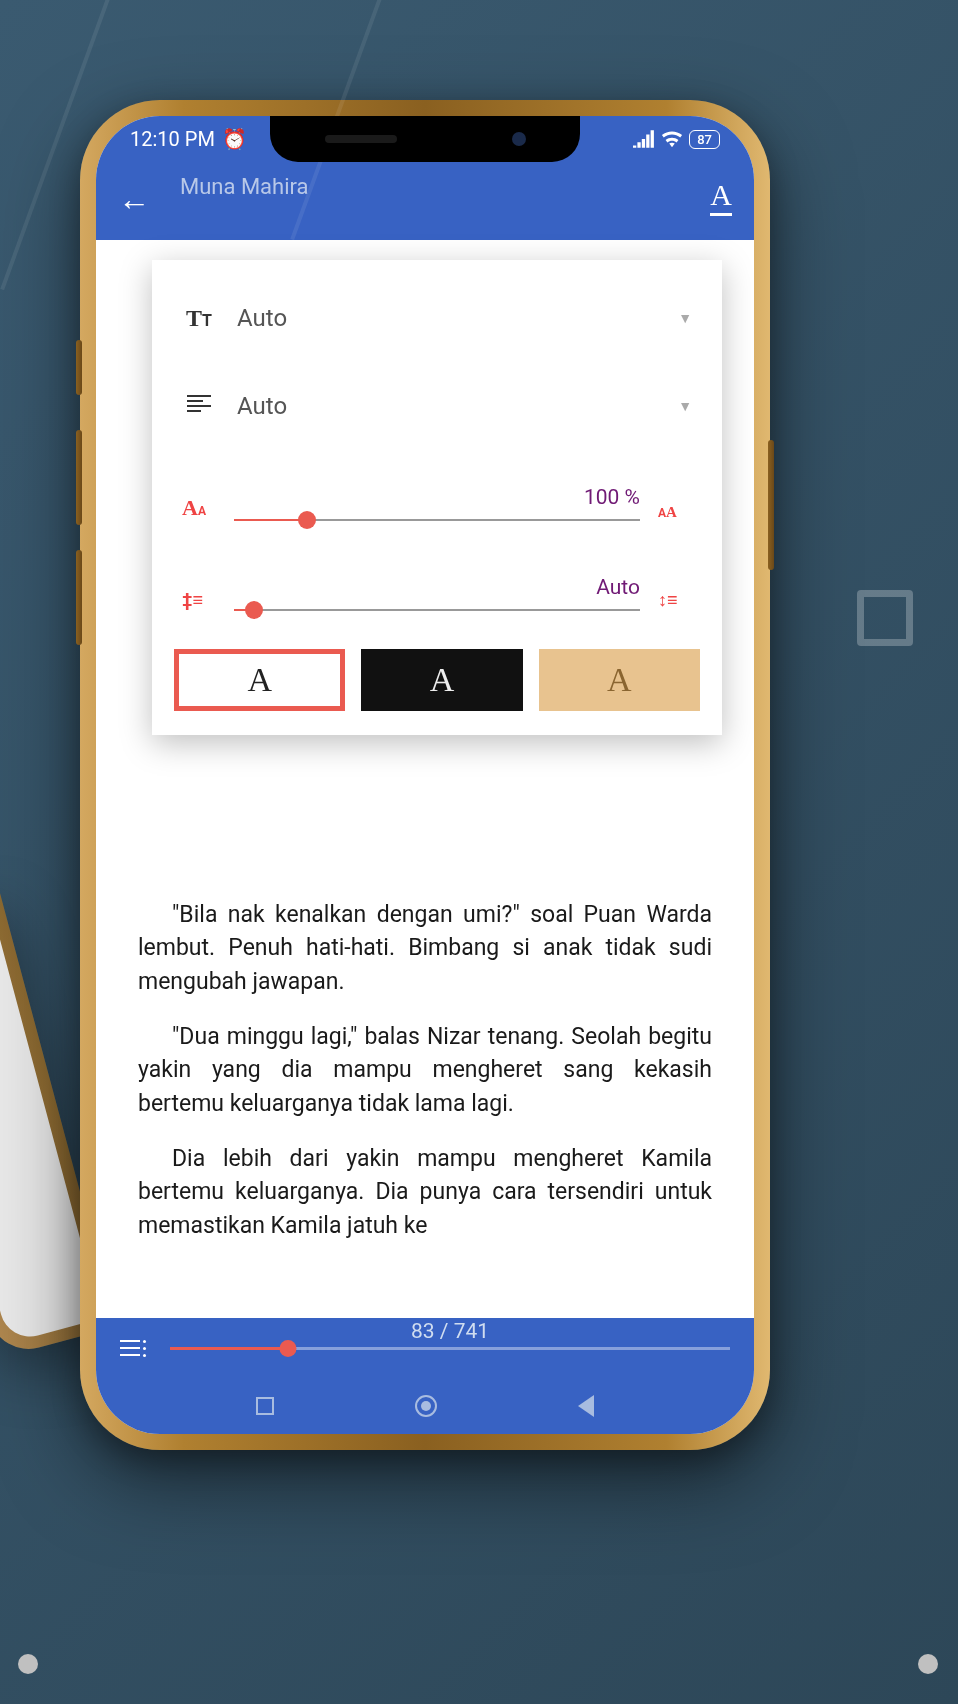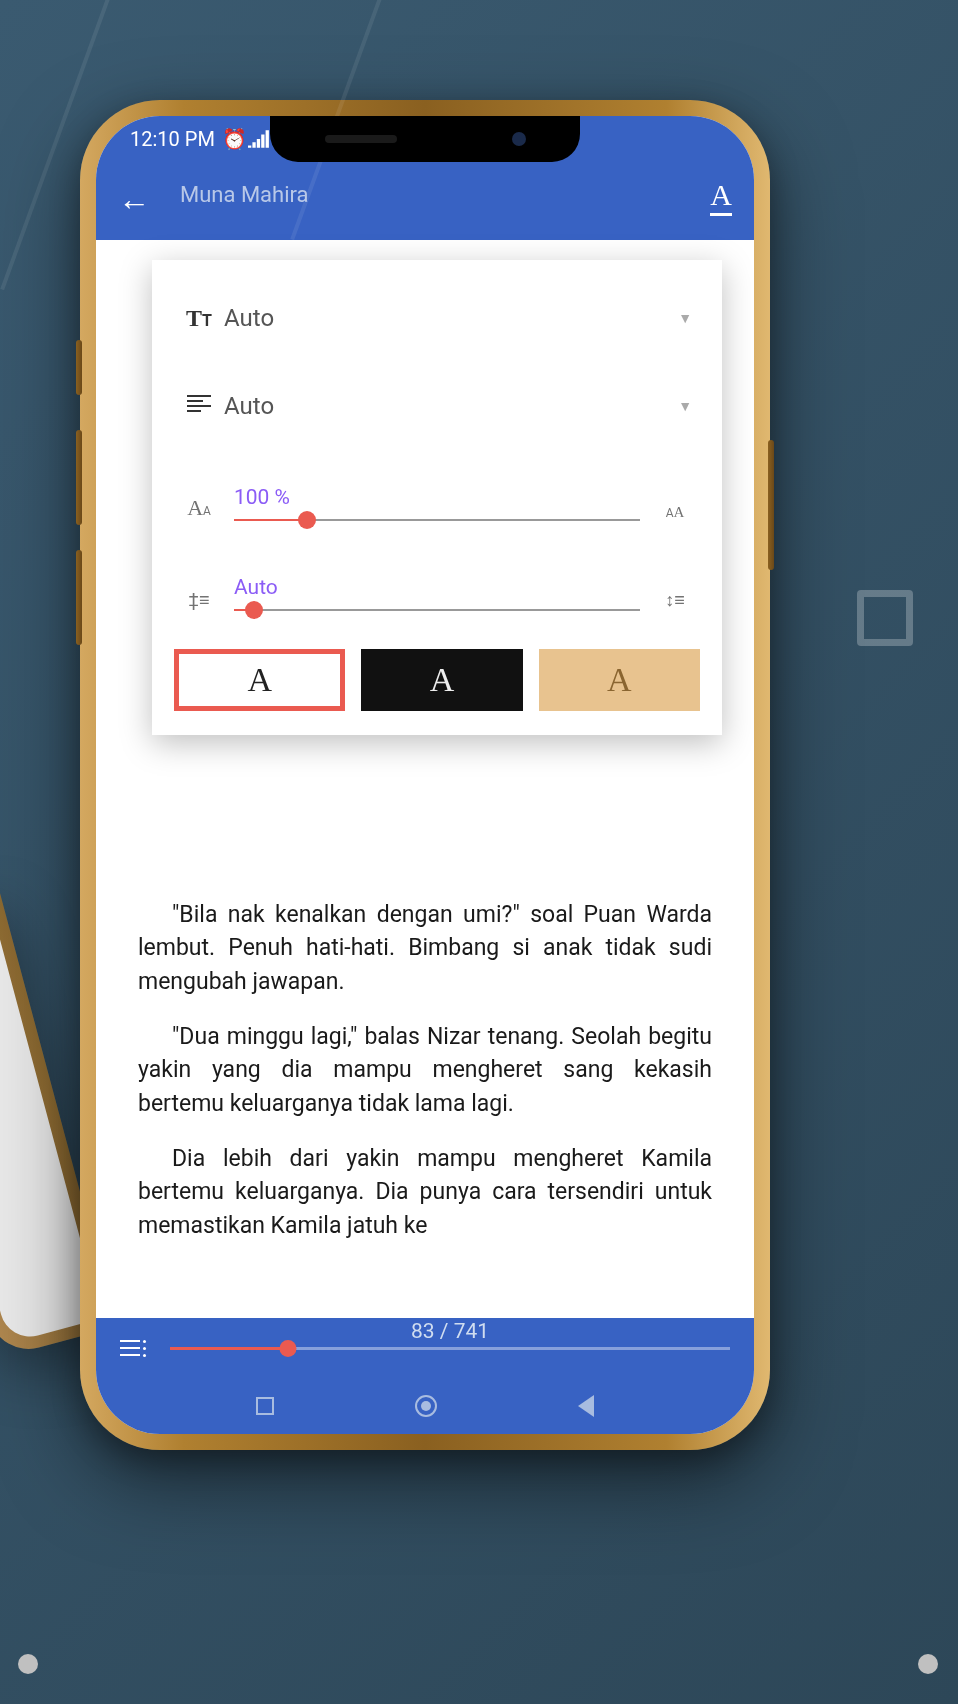--- a/index.html
+++ b/index.html
@@ -16,45 +16,45 @@
 .phone{position:absolute;left:80px;top:100px;width:690px;height:1350px;border-radius:80px;background:linear-gradient(90deg,#d4a860 0%,#b08030 15%,#8a6020 50%,#b08030 85%,#e0b870 100%);padding:16px;box-shadow:0 30px 80px rgba(0,0,0,.5),0 10px 30px rgba(0,0,0,.3)}
 .side-btn{position:absolute;background:linear-gradient(90deg,#8a6020,#6a4818);border-radius:3px}
 .sb-left1{left:-4px;top:240px;width:6px;height:55px}
 .sb-left2{left:-4px;top:330px;width:6px;height:95px}
 .sb-left3{left:-4px;top:450px;width:6px;height:95px}
 .sb-right{right:-4px;top:340px;width:6px;height:130px}
 .screen{width:100%;height:100%;background:#fff;border-radius:64px;overflow:hidden;position:relative}
 .notch{position:absolute;top:0;left:50%;transform:translateX(-50%);width:310px;height:46px;background:#000;border-radius:0 0 28px 28px;z-index:100;display:flex;align-items:center;justify-content:center;gap:85px}
 .speaker{width:72px;height:8px;background:#1a1a1a;border-radius:4px}
 .cam{width:14px;height:14px;border-radius:50%;background:#1a2a4a;margin-left:30px}
-.status{height:46px;background:#3862c3;display:flex;align-items:center;justify-content:flex-start;padding:0 34px;color:#fff;font-size:20px;position:relative}
+.status{height:46px;background:#3862c3;display:flex;align-items:center;justify-content:space-between;padding:0 34px;color:#fff;font-size:20px;position:relative}
 .st-left{display:flex;align-items:center;gap:8px}
 .st-right{display:flex;align-items:center;gap:6px}
 .bat{border:1.8px solid #fff;border-radius:6px;padding:1px 7px;font-size:13px;font-weight:500}
 .appbar{background:#3862c3;padding:10px 22px 22px;display:flex;align-items:flex-start;gap:30px;color:#fff}
 .back-btn{font-size:32px;margin-top:8px;cursor:pointer}
 .titles{flex:1}
 .title{font-size:32px;font-weight:600}
-.author{font-size:22px;color:#b8c8e8;margin-top:10px}
+.author{font-size:22px;color:#b8c8e8;margin-top:2px}
 .font-btn{font-size:30px;font-weight:400;border-bottom:3px solid #fff;padding-bottom:1px;margin-top:6px;cursor:pointer;font-family:serif}
 .content{position:absolute;inset:0;top:144px;bottom:116px;background:#fff;padding:28px 42px;font-size:23px;line-height:1.45;color:#1a1a1a;overflow:hidden}
 .content p{margin-bottom:22px;text-align:justify}
 .content p::first-line{text-indent:0}
 .ind{text-indent:34px}
 .panel{position:absolute;top:144px;left:56px;right:32px;background:#fff;box-shadow:0 8px 30px rgba(0,0,0,.25);z-index:50}
 .panel-h{background:#3862c3;color:#fff;padding:20px 26px;font-size:26px}
 .panel-b{padding:28px 22px 24px}
-.drow{display:flex;align-items:center;padding:16px 8px;gap:8px;cursor:pointer}
+.drow{display:flex;align-items:center;padding:16px 8px;gap:21px;cursor:pointer}
 .dicon{width:34px;font-size:24px;font-weight:700;color:#333;text-align:center}
 .dlab{flex:1;font-size:24px;color:#555}
 .dchev{color:#aaa;font-size:14px}
 .srow{display:flex;align-items:flex-end;gap:18px;padding:12px 8px 24px}
-.sicon{width:34px;text-align:center;font-size:22px;font-weight:400;color:#737373}
+.sicon{width:34px;font-size:22px;font-weight:700;color:#ef4444}
 .smid{flex:1;position:relative}
-.slab{text-align:left;color:#8b5cf6;font-size:21px;margin-bottom:10px}
+.slab{text-align:right;color:#701a75;font-size:21px;margin-bottom:10px}
 .strack{height:2px;background:#999;position:relative}
 .sfill{position:absolute;left:0;top:0;height:2px;background:#ea5a50}
 .sthumb{position:absolute;top:-8px;width:18px;height:18px;border-radius:50%;background:#ea5a50;transform:translateX(-50%)}
 .themes{display:flex;gap:16px;padding-top:14px}
 .thm{flex:1;height:62px;display:flex;align-items:center;justify-content:center;font-size:34px;font-family:Georgia,serif;cursor:pointer}
 .thm1{background:#fff;color:#222;border:5px solid #ea5a50}
 .thm2{background:#111;color:#eee}
 .thm3{background:#e8c38f;color:#8a6530}
 .bottom{position:absolute;bottom:56px;left:0;right:0;height:60px;background:#3862c3;display:flex;align-items:center;padding:0 24px;gap:24px}
 .toc-ic{display:flex;flex-direction:column;gap:4px;cursor:pointer}

